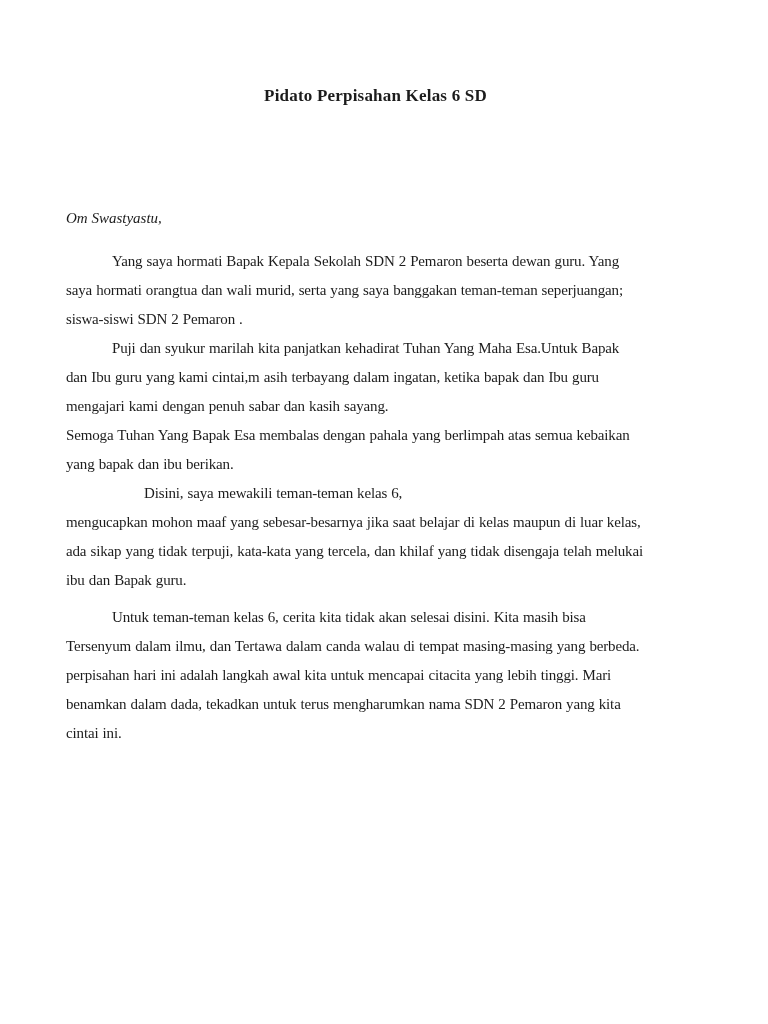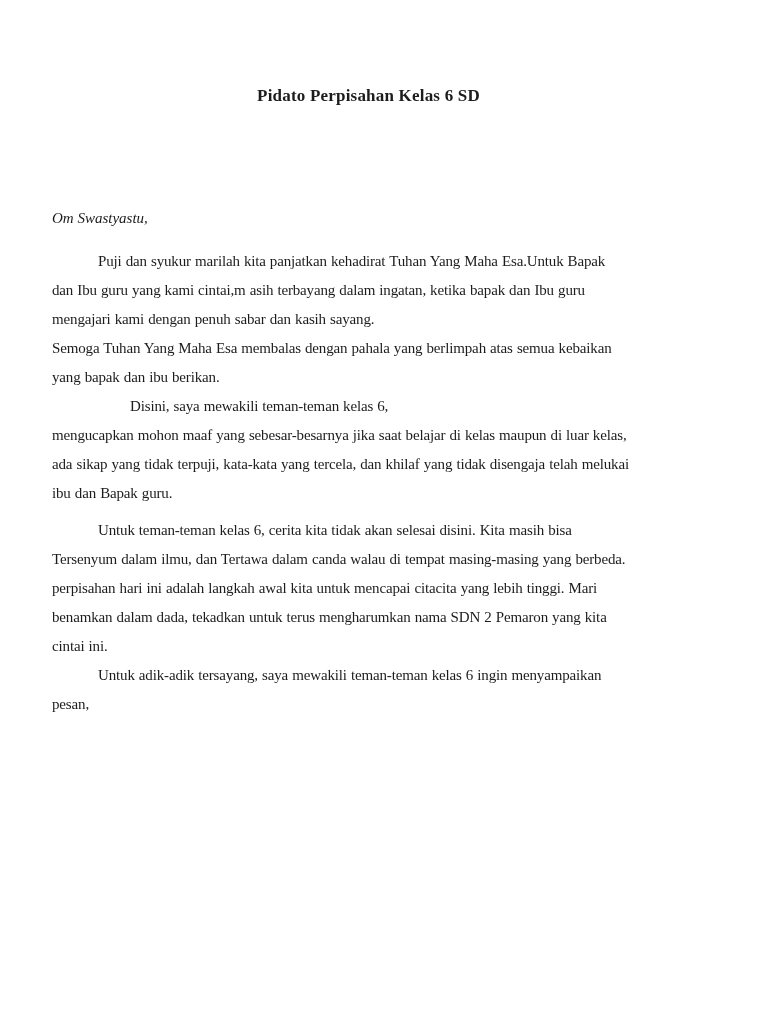--- a/index.html
+++ b/index.html
@@ -7,21 +7,21 @@
     padding: 0;
     background: #ffffff;
   }
   .page {
     position: relative;
     width: 768px;
     height: 1024px;
     margin: 0 auto;
     background: #ffffff;
     box-sizing: border-box;
-    padding: 84px 83px 0 52px;
+    padding: 84px 83px 0 66px;
     font-family: "Liberation Serif", "DejaVu Serif", serif;
     color: #1c1c1c;
     overflow: hidden;
   }
   .doc-title {
     margin: 0;
     font-size: 17px;
     line-height: 24px;
     font-weight: bold;
     text-align: center;
@@ -49,36 +49,37 @@
 </style>
 </head>
 <body>
 
 <div class="page">
 
   <h1 class="doc-title">Pidato Perpisahan Kelas 6 SD</h1>
 
   <p class="salutation">Om Swastyastu,</p>
 
+  <p class="para indent">Yang saya hormati Bapak Kepala Sekolah SDN 2 Pemaron beserta dewan guru. Yang
+saya hormati orangtua dan wali murid, serta yang saya banggakan teman-teman seperjuangan;
+siswa-siswi SDN 2 Pemaron .</p>
 
   <p class="para indent">Puji dan syukur marilah kita panjatkan kehadirat Tuhan Yang Maha Esa.Untuk Bapak
 dan Ibu guru yang kami cintai,m asih terbayang dalam ingatan, ketika bapak dan Ibu guru
 mengajari kami dengan penuh sabar dan kasih sayang.</p>
 
 
-  <p class="para no-indent">Semoga Tuhan Yang Maha Esa membalas dengan pahala yang berlimpah atas semua kebaikan
+  <p class="para no-indent">Semoga Tuhan Yang Bapak Esa membalas dengan pahala yang berlimpah atas semua kebaikan
 yang bapak dan ibu berikan.</p>
 
   <p class="para indent-lg gap-sm">Disini, saya mewakili teman-teman kelas 6,
 mengucapkan mohon maaf yang sebesar-besarnya jika saat belajar di kelas maupun di luar kelas,
 ada sikap yang tidak terpuji, kata-kata yang tercela, dan khilaf yang tidak disengaja telah melukai
 ibu dan Bapak guru.</p>
 
   <p class="para indent gap-md">Untuk teman-teman kelas 6, cerita kita tidak akan selesai disini. Kita masih bisa
 Tersenyum dalam ilmu, dan Tertawa dalam canda walau di tempat masing-masing yang berbeda.
 perpisahan hari ini adalah langkah awal kita untuk mencapai citacita yang lebih tinggi. Mari
 benamkan dalam dada, tekadkan untuk terus mengharumkan nama SDN 2 Pemaron yang kita
 cintai ini.</p>
 
-  <p class="para indent gap-sm">Untuk adik-adik tersayang, saya mewakili teman-teman kelas 6 ingin menyampaikan
-pesan,</p>
 
 </div>
 
 </body></html>

